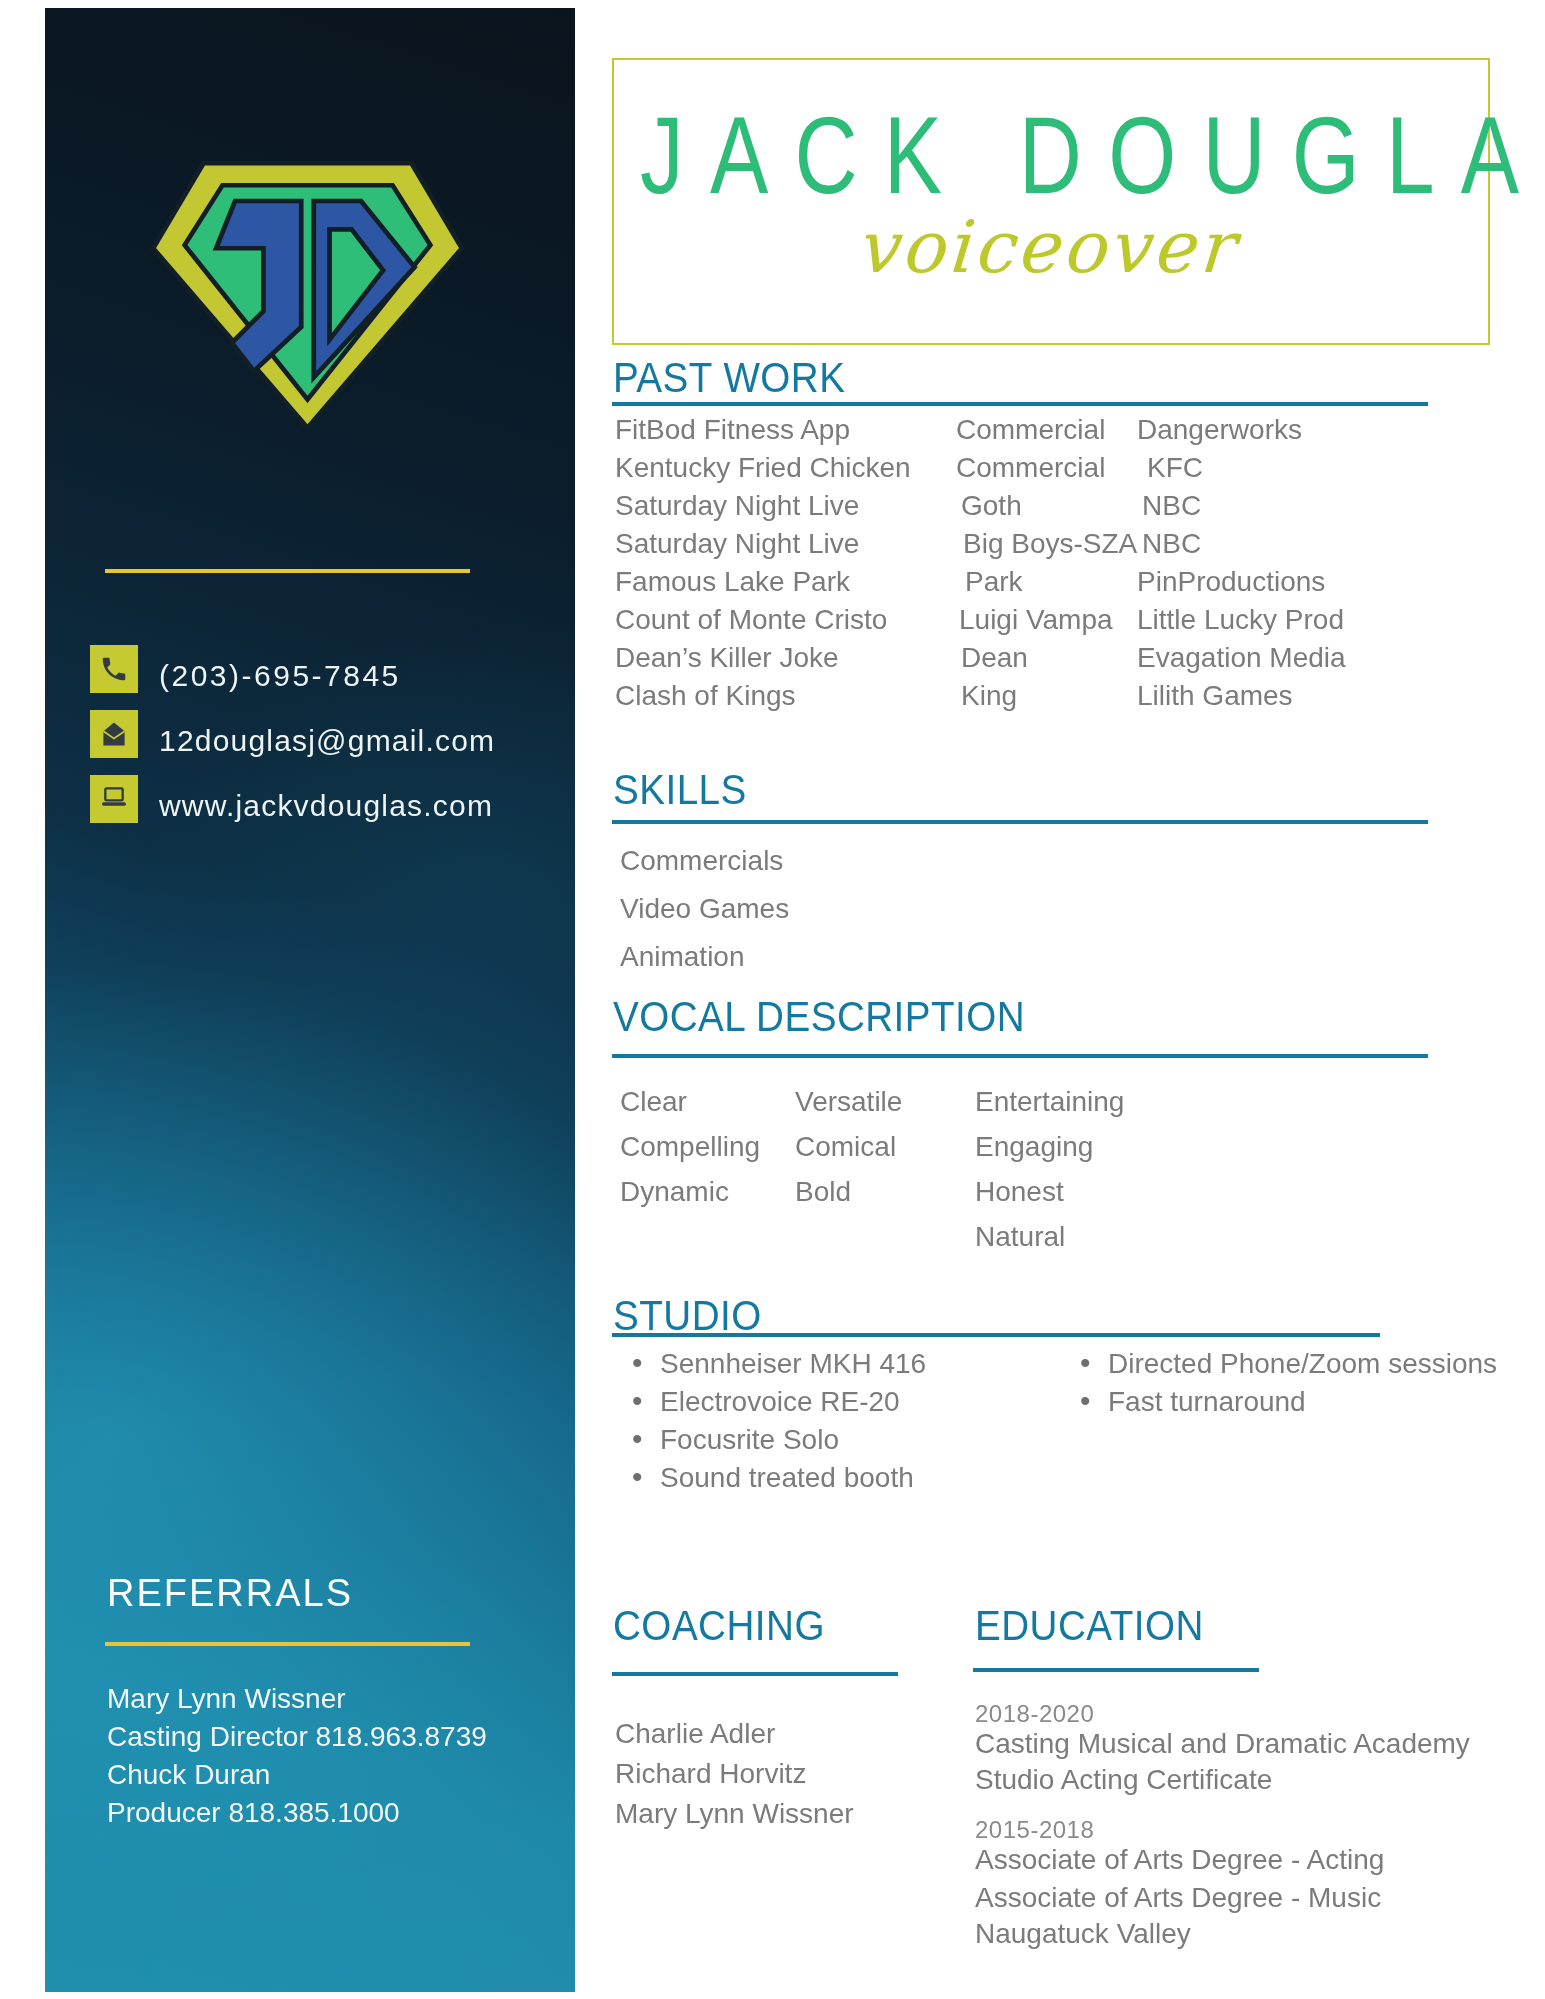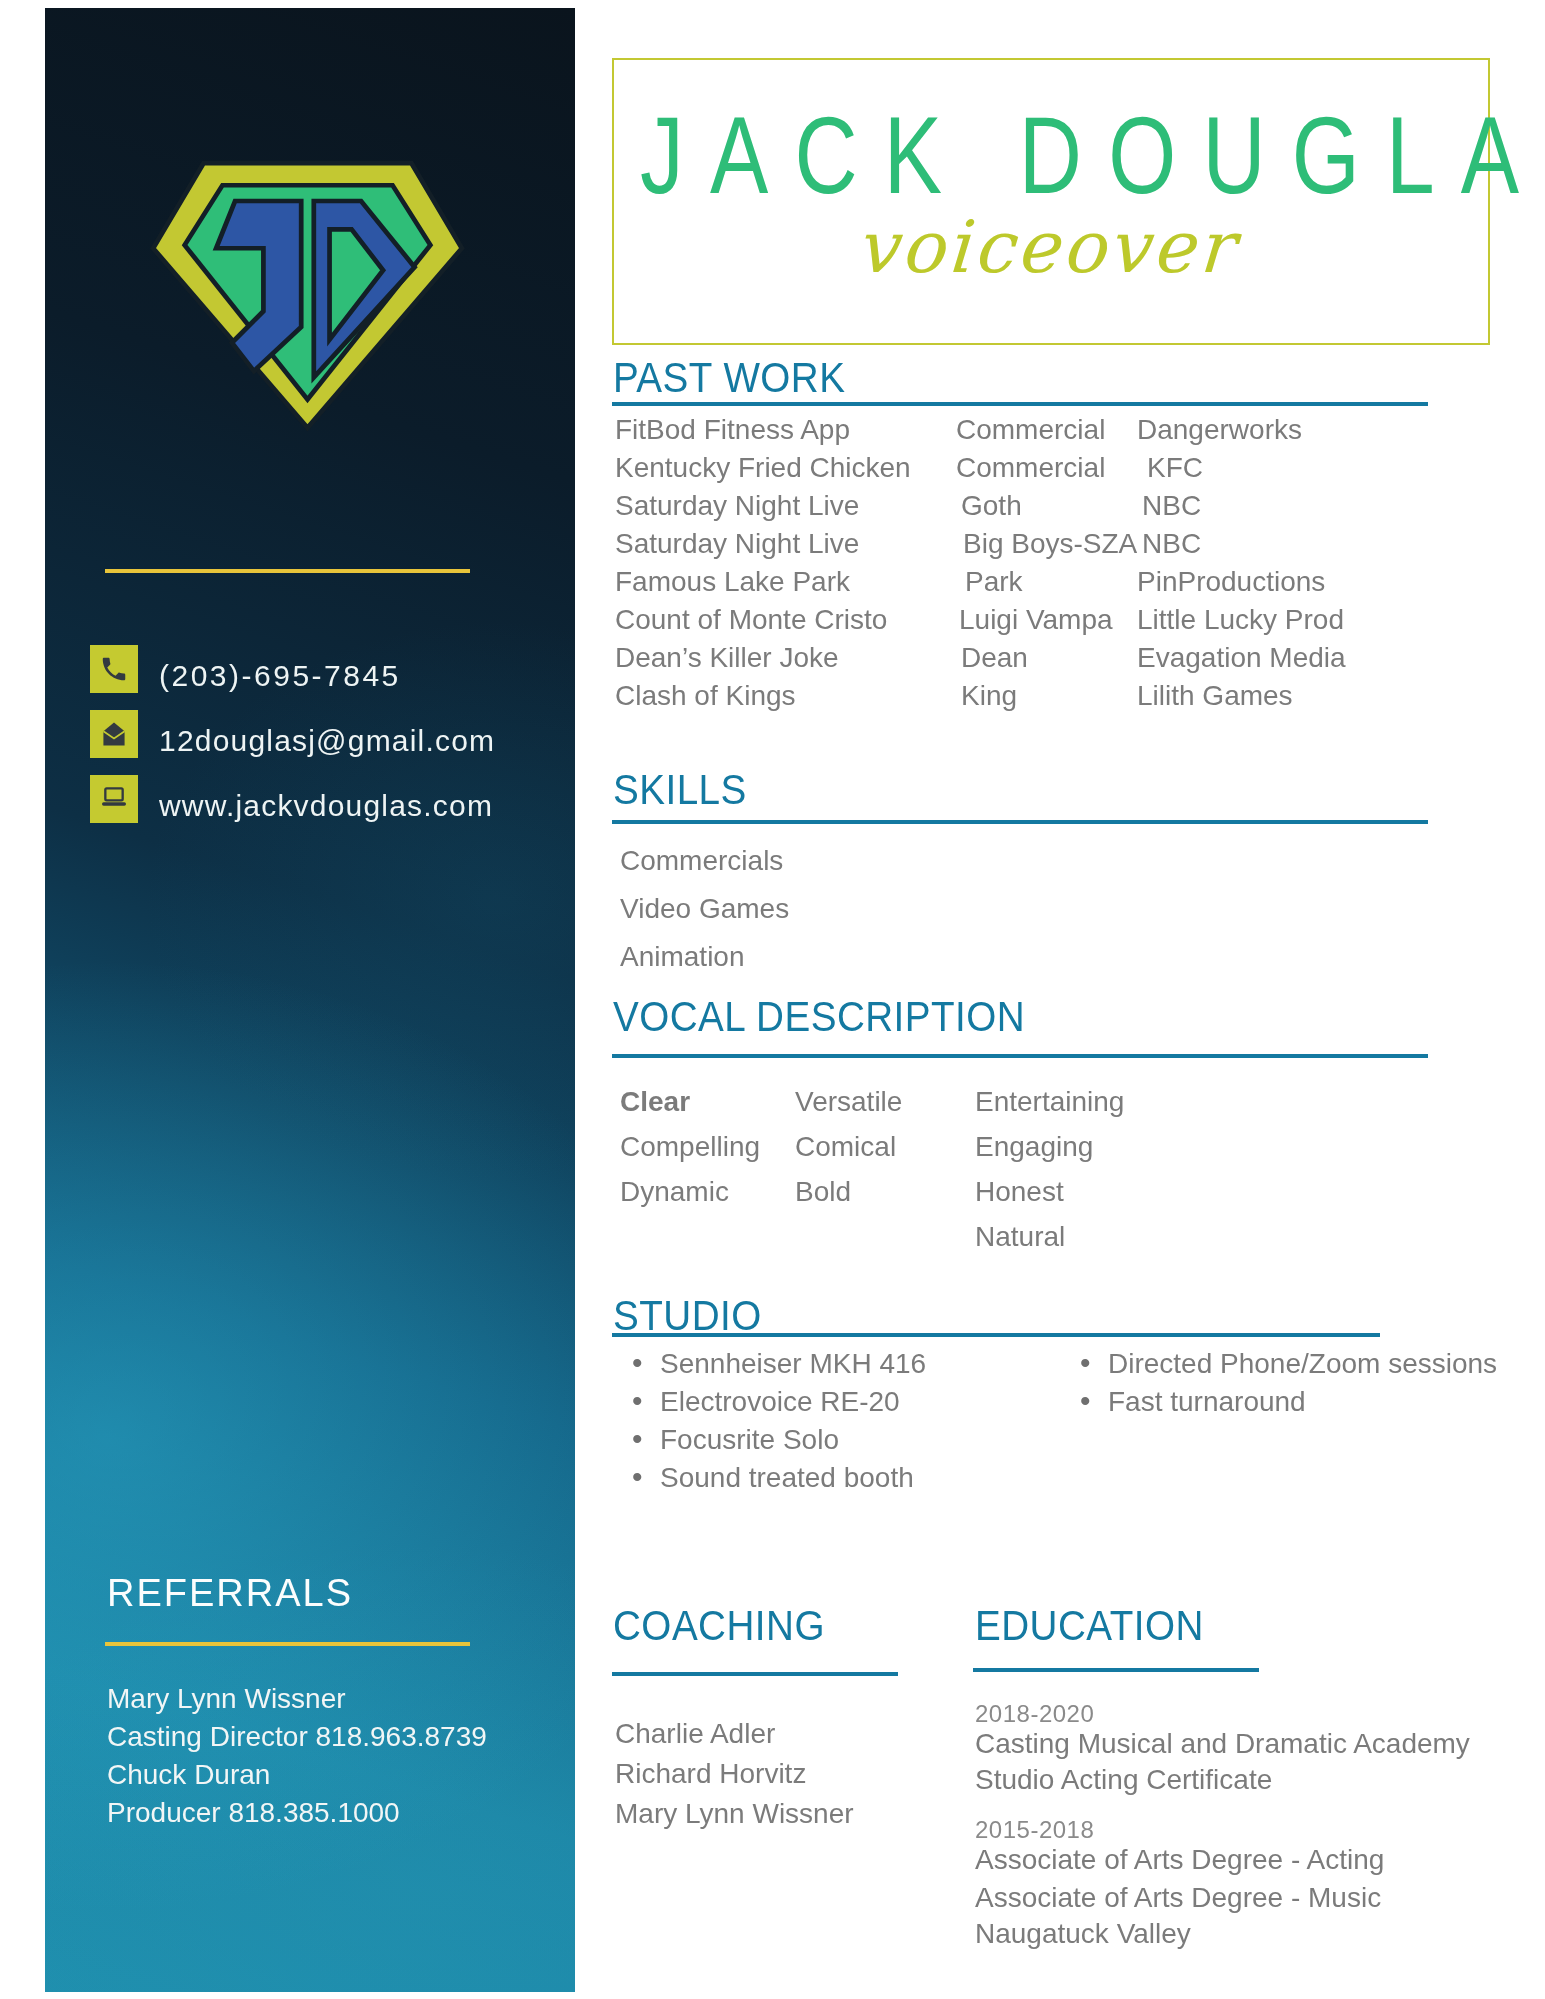--- a/index.html
+++ b/index.html
@@ -162,21 +162,21 @@
     <div class="gray" style="height:48px;">Commercials</div>
     <div class="gray" style="height:48px;">Video Games</div>
     <div class="gray" style="height:48px;">Animation</div>
   </div>
 
   <div class="abs sec-title" style="left:613px;top:993px;">
     <span>VOCAL DESCRIPTION</span></div>
   <div class="teal-rule" style="left:612px;top:1054px;width:816px;"></div>
 
   <div class="abs" style="left:620px;top:1086px;">
-    <div class="gray" style="height:45px;font-weight:bold;">Clear</div>
+    <div class="gray" style="height:45px;">Clear</div>
     <div class="gray" style="height:45px;">Compelling</div>
     <div class="gray" style="height:45px;">Dynamic</div>
   </div>
   <div class="abs" style="left:795px;top:1086px;">
     <div class="gray" style="height:45px;">Versatile</div>
     <div class="gray" style="height:45px;">Comical</div>
     <div class="gray" style="height:45px;">Bold</div>
   </div>
   <div class="abs" style="left:975px;top:1086px;">
     <div class="gray" style="height:45px;">Entertaining</div>

